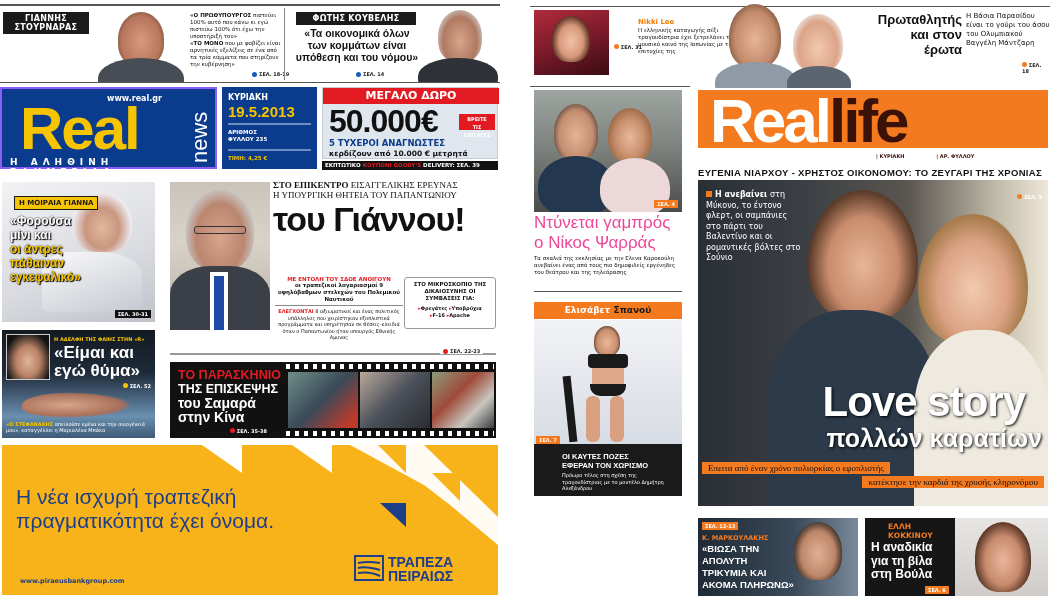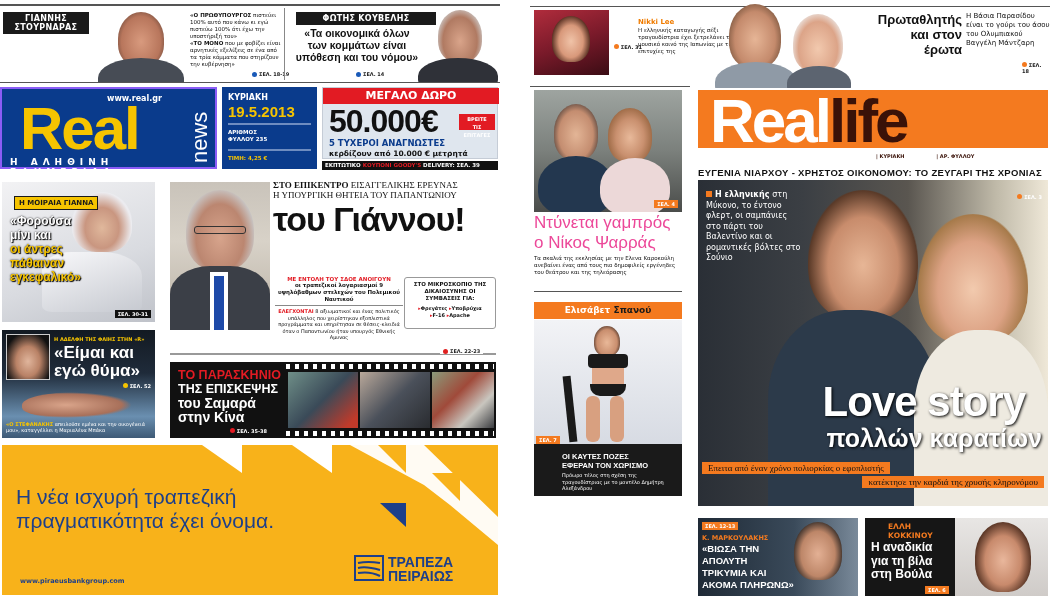--- a/index.html
+++ b/index.html
@@ -106,21 +106,21 @@
   <div class="photo" style="left:96px;top:8px;width:90px;height:74px;">
     <div class="silhouette" style="left:22px;top:4px;width:46px;height:54px;background:radial-gradient(ellipse at 50% 55%,#d89a7e 0%,#b8765c 60%,#3a2a24 100%);"></div>
     <div class="silhouette" style="left:2px;top:50px;width:86px;height:40px;background:#474c55;"></div>
   </div>
   <div class="small-txt" style="left:190px;top:12px;width:92px;">
     <b>«Ο ΠΡΩΘΥΠΟΥΡΓΟΣ</b> <span>πιστεύει 100% αυτό που κάνω κι εγώ πιστεύω 100% ότι έχω την υποστήριξή του»</span><br>
     <b>«ΤΟ ΜΟΝΟ</b> <span>που με φοβίζει είναι αρνητικές εξελίξεις σε ένα από τα τρία κόμματα που στηρίζουν την κυβέρνηση»</span>
   </div>
   <div class="page-ref" style="left:252px;top:71px;"><span class="dot" style="background:#1a5ab8;"></span><span>ΣΕΛ. 18-19</span></div>
   <div style="position:absolute;left:284px;top:8px;width:1px;height:72px;background:#888;"></div>
-  <div class="name-tag" style="left:296px;top:12px;width:140px;">ΦΩΤΗΣ ΚΟΥΒΕΛΗΣ</div>
+  <div class="name-tag" style="left:296px;top:12px;width:120px;">ΦΩΤΗΣ ΚΟΥΒΕΛΗΣ</div>
   <div class="quote-big" style="left:292px;top:27px;width:130px;text-align:center;font-weight:bold;font-size:10.5px;line-height:12px;">
     <div>«Τα οικονομικά όλων</div>
     <div>των κομμάτων είναι</div>
     <div>υπόθεση και του νόμου»</div>
   </div>
   <div class="page-ref" style="left:356px;top:71px;"><span class="dot" style="background:#1a5ab8;"></span><span>ΣΕΛ. 14</span></div>
   <div class="photo" style="left:418px;top:6px;width:80px;height:76px;">
     <div class="silhouette" style="left:20px;top:4px;width:44px;height:52px;background:radial-gradient(ellipse at 50% 60%,#d9a48a 0%,#b07a62 55%,#cfcfcf 80%,#eee 100%);"></div>
     <div class="silhouette" style="left:0;top:52px;width:80px;height:36px;background:#2f3138;"></div>
   </div>
@@ -331,21 +331,21 @@
     </div>
   </div>
   <div id="niarchou-title" class="abs">ΕΥΓΕΝΙΑ ΝΙΑΡΧΟΥ - ΧΡΗΣΤΟΣ ΟΙΚΟΝΟΜΟΥ: ΤΟ ΖΕΥΓΑΡΙ ΤΗΣ ΧΡΟΝΙΑΣ</div>
 
   <div id="cover-photo" class="abs">
     <div class="silhouette" style="left:110px;top:10px;width:110px;height:130px;background:radial-gradient(ellipse at 50% 58%,#e7b696 0%,#c88c6c 45%,#5a3a28 70%,transparent 72%);"></div>
     <div class="silhouette" style="left:70px;top:130px;width:170px;height:200px;background:#2c3a4a;border-radius:45% 45% 0 0;"></div>
     <div class="silhouette" style="left:220px;top:34px;width:110px;height:130px;background:radial-gradient(ellipse at 50% 58%,#f2caae 0%,#dca284 45%,#a67a4a 70%,transparent 72%);"></div>
     <div class="silhouette" style="left:216px;top:150px;width:134px;height:180px;background:#eeeae0;border-radius:45% 45% 0 0;"></div>
     <div id="cover-intro" class="abs">
-      <span class="box"></span><span>Η ελληνικής</span> <span style="font-weight:normal;">στη Μύκονο, το έντονο φλερτ, οι σαμπάνιες στο πάρτι του Βαλεντίνο και οι ρομαντικές βόλτες στο Σούνιο</span>
+      <span class="box"></span><span>Η ανεβαίνει</span> <span style="font-weight:normal;">στη Μύκονο, το έντονο φλερτ, οι σαμπάνιες στο πάρτι του Βαλεντίνο και οι ρομαντικές βόλτες στο Σούνιο</span>
     </div>
     <div class="abs" style="right:6px;top:14px;font-size:5px;font-weight:bold;color:#fff;"><span style="display:inline-block;width:5px;height:5px;border-radius:50%;background:#f47a1f;"></span> <span>ΣΕΛ. 3</span></div>
     <div id="love-story" class="abs">Love story</div>
     <div id="love-sub" class="abs">πολλών καρατίων</div>
     <div class="cover-strap" style="left:4px;top:282px;">Επειτα από έναν χρόνο πολιορκίας ο εφοπλιστής</div>
     <div class="cover-strap" style="right:4px;top:296px;">κατέκτησε την καρδιά της χρυσής κληρονόμου</div>
   </div>
 
   <div id="markou" class="abs photo">
     <div class="silhouette" style="left:96px;top:4px;width:48px;height:58px;background:radial-gradient(ellipse at 50% 55%,#e3b094 0%,#bd8668 50%,#1a1a1a 80%);"></div>

